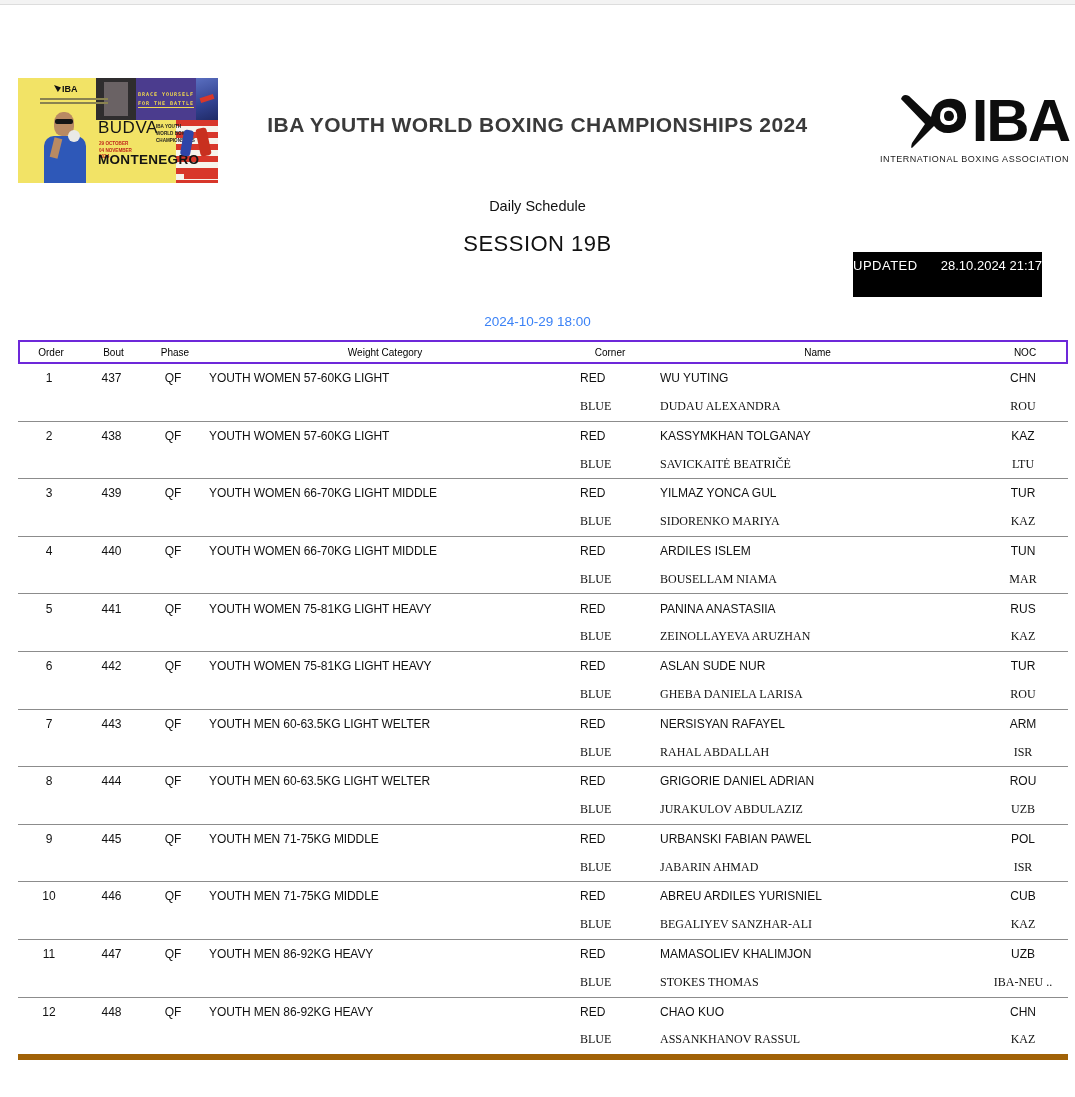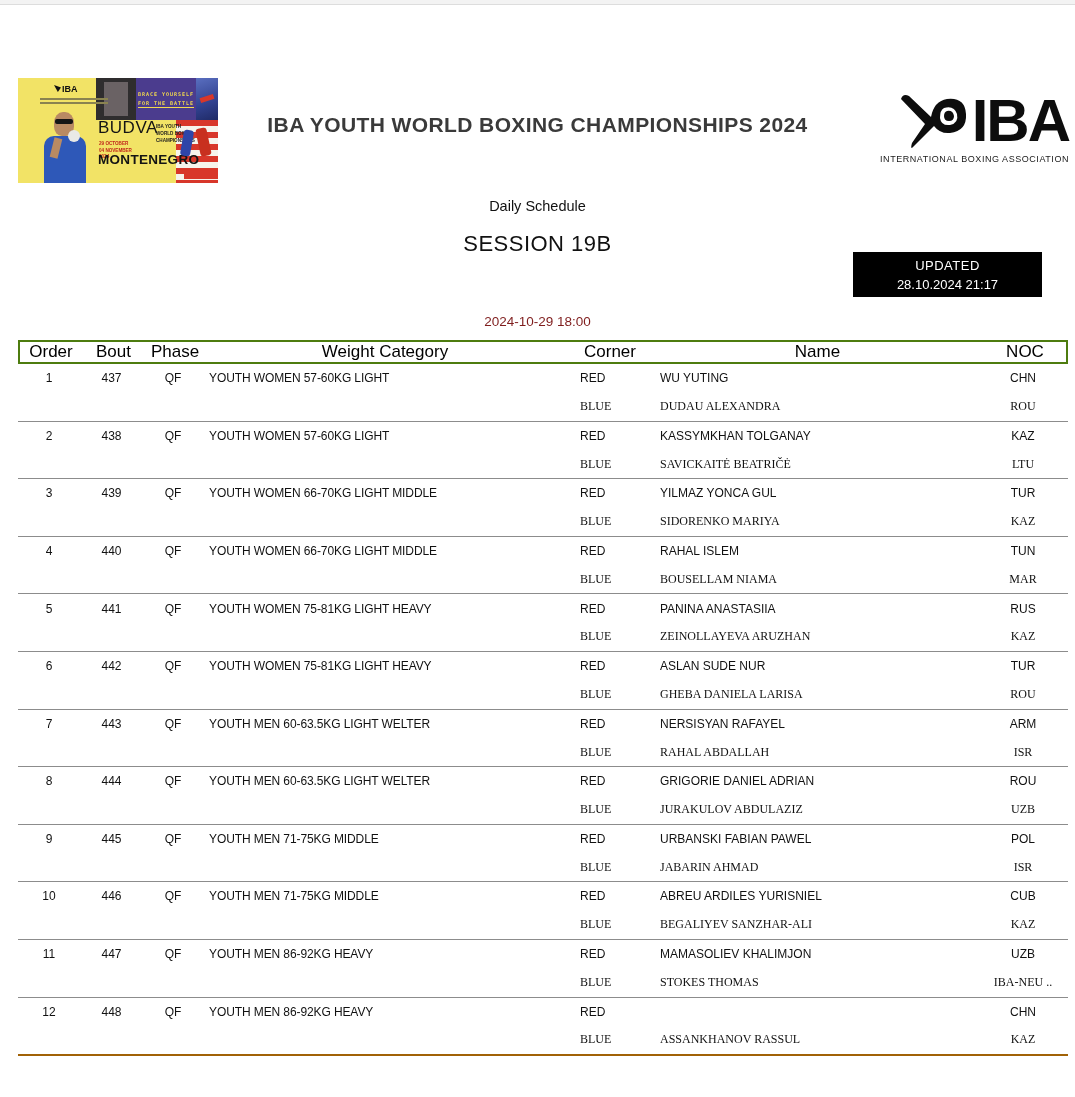--- a/index.html
+++ b/index.html
@@ -43,42 +43,42 @@
     background:repeating-linear-gradient(180deg,#d8372a 0 6px,#f6f4ec 6px 12px); }
   .poster .fighter-b { position:absolute; left:164px; top:52px; width:10px; height:26px; background:#2e45a8; transform:rotate(10deg); z-index:4; border-radius:3px; }
   .poster .fighter-r { position:absolute; left:180px; top:50px; width:11px; height:28px; background:#c8301f; transform:rotate(-12deg); z-index:4; border-radius:3px; }
   .poster .red-block { position:absolute; left:166px; top:92px; width:34px; height:9px; background:#d8372a; z-index:5; }
 
   
   .main-title { position:absolute; left:0; top:113px; width:1075px; text-align:center;
     font-size:21px; font-weight:600; letter-spacing:0.4px; color:#3a3a3a; }
   .daily-schedule { position:absolute; left:0; top:198px; width:1075px; text-align:center; font-size:14.5px; color:#111; }
   .session-title { position:absolute; left:0; top:231px; width:1075px; text-align:center; font-size:22px; color:#111; letter-spacing:0.5px; }
-  .session-date { position:absolute; left:0; top:314px; width:1075px; text-align:center; font-size:13.5px; color:#7f1d1d; }
+  .session-date { position:absolute; left:0; top:314px; width:1075px; text-align:center; font-size:13.5px; color:#3b82f6; }
 
   .updated-box { position:absolute; left:853px; top:252px; width:189px; height:45px; background:#000; color:#fff;
-    display:flex; flex-direction:column; justify-content:space-between; padding:6px 0 5px; text-align:center; }
+    display:flex; flex-direction:row; justify-content:space-between; padding:6px 0 5px; text-align:center; }
   .updated-box .lab { font-size:13px; letter-spacing:0.5px; }
   .updated-box .val { font-size:13px; }
 
   
   .iba-logo { position:absolute; left:873px; top:92px; width:196px; display:flex; flex-direction:column; align-items:flex-end; }
   .iba-logo .mark-row { display:flex; align-items:center; gap:4px; }
   .iba-logo svg { display:block; }
   .iba-logo .iba-word { font-size:60px; font-weight:bold; letter-spacing:-2px; color:#0d0d0d; line-height:0.9; }
   .iba-logo .iba-sub { font-size:9px; letter-spacing:0.55px; color:#1a1a1a; margin-top:4px; white-space:nowrap;text-align:right; }
 
   
   .sched { position:absolute; left:18px; top:340px; width:1050px; }
   .thead { display:grid; grid-template-columns:62px 63px 60px 360px 90px 325px 90px;
-    height:24px; border:2px solid #4d7c0f; align-items:center; font-size:17px; color:#000; }
+    height:24px; border:2px solid #6d28d9; align-items:center; font-size:10px; color:#000; }
   .thead span { text-align:center; }
   .bout-row { display:grid; grid-template-columns:62px 63px 60px 360px 90px 325px 90px;
     grid-template-rows:28.3px 28.3px; border-bottom:1px solid #8c8c8c; font-size:12px; color:#111; }
-  .bout-row:last-child { border-bottom:2px solid #a16207; }
+  .bout-row:last-child { border-bottom:6px solid #a16207; }
   .bout-row .c { display:flex; align-items:center; }
   .co { grid-column:1; justify-content:center; }
   .bo { grid-column:2; justify-content:center; }
   .ph { grid-column:3; justify-content:center; }
   .wc { grid-column:4; padding-left:6px; letter-spacing:-0.1px; }
   .cr { grid-column:5; padding-left:17px; }
   .nm { grid-column:6; padding-left:7px; }
   .nc { grid-column:7; justify-content:center; }
   .r1 { grid-row:1; }
   .r2 { grid-row:2;font-family:Liberation Serif, serif; }
@@ -202,21 +202,21 @@
     <div class="c nm r2">SIDORENKO MARIYA</div>
     <div class="c nc r2">KAZ</div>
   </div>
 
   <div class="bout-row">
     <div class="c co r1">4</div>
     <div class="c bo r1">440</div>
     <div class="c ph r1">QF</div>
     <div class="c wc r1">YOUTH WOMEN 66-70KG LIGHT MIDDLE</div>
     <div class="c cr r1">RED</div>
-    <div class="c nm r1">RAHAL ISLEM</div>
+    <div class="c nm r1">ARDILES ISLEM</div>
     <div class="c nc r1">TUN</div>
     <div class="c cr r2">BLUE</div>
     <div class="c nm r2">BOUSELLAM NIAMA</div>
     <div class="c nc r2">MAR</div>
   </div>
 
   <div class="bout-row">
     <div class="c co r1">5</div>
     <div class="c bo r1">441</div>
     <div class="c ph r1">QF</div>
@@ -306,19 +306,20 @@
     <div class="c nm r2">STOKES THOMAS</div>
     <div class="c nc r2">IBA-NEU ..</div>
   </div>
 
   <div class="bout-row">
     <div class="c co r1">12</div>
     <div class="c bo r1">448</div>
     <div class="c ph r1">QF</div>
     <div class="c wc r1">YOUTH MEN 86-92KG HEAVY</div>
     <div class="c cr r1">RED</div>
+    <div class="c nm r1">CHAO KUO</div>
     <div class="c nc r1">CHN</div>
     <div class="c cr r2">BLUE</div>
     <div class="c nm r2">ASSANKHANOV RASSUL</div>
     <div class="c nc r2">KAZ</div>
   </div>
 </div>
 </div>
 
 </body></html>

